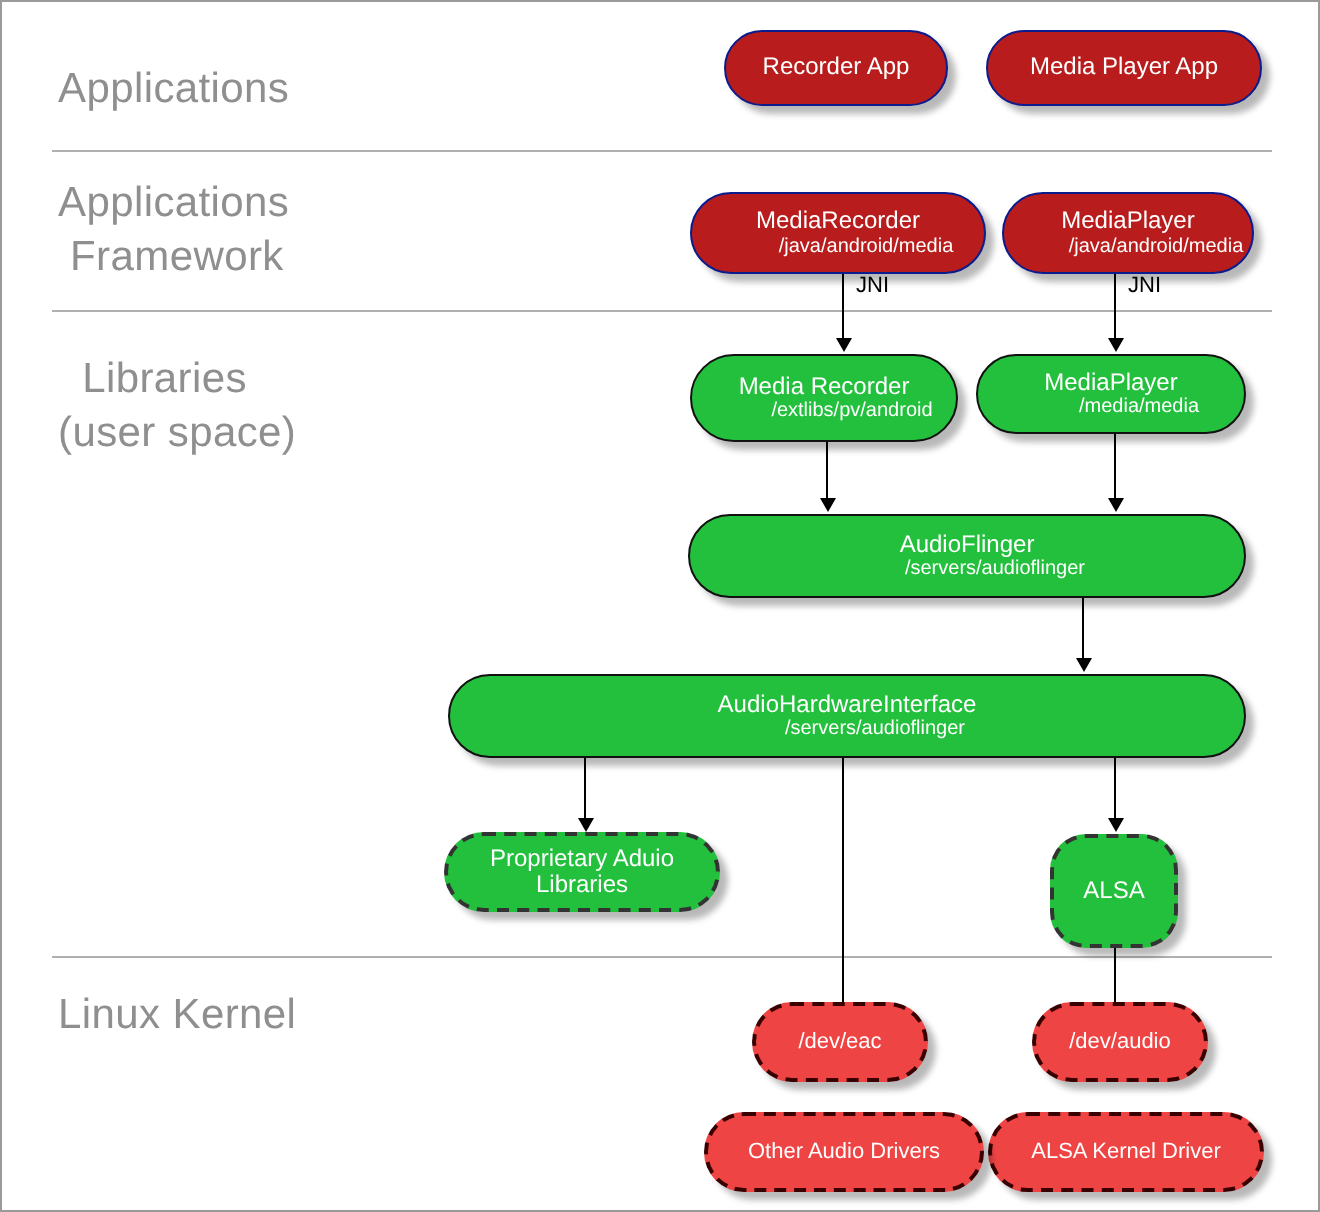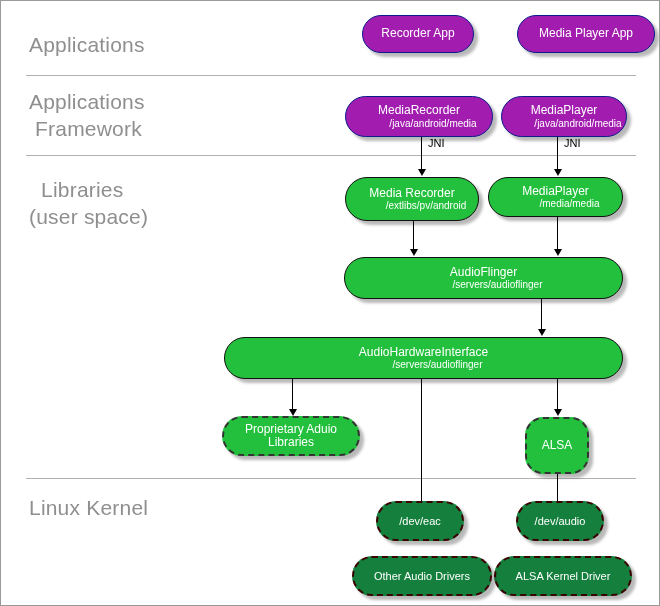--- a/index.html
+++ b/index.html
@@ -79,32 +79,32 @@
   .node .t1 {
     font-size: 12px;
     white-space: nowrap;
   }
   .node .t2 {
     font-size: 10px;
     white-space: nowrap;
     margin-left: 28px;
   }
   .node.blue {
-    background: #a21caf;
+    background: #b91c1c;
     border: 1px solid #0b1c8c;
   }
   .node.green {
     background: #22c03c;
     border: 1px solid #111111;
   }
   .node.green.dashed {
     border: 2px dashed #333333;
   }
   .node.red {
-    background: #15803d;
+    background: #ef4444;
     border: 2px dashed #3a0000;
   }
   .node.red .t1 { font-size: 11px; }
 </style>
 </head>
 <body>
 
 <div id="canvas">
 
   <div class="divider" style="top:74px;"></div>
@@ -144,21 +144,21 @@
   <div class="vline" style="left:556px; top:378px; height:32px;"></div>
   <div class="arrowhead" style="left:556px; top:408px;"></div>
 
   <div class="vline" style="left:556px; top:455px; height:49px;"></div>
   <div class="arrowhead" style="left:556px; top:502px;"></div>
 
   <div class="node blue" style="left:361px; top:14px; width:112px; height:38px;">
     <span class="t1">Recorder App</span>
   </div>
 
-  <div class="node blue" style="left:516px; top:14px; width:138px; height:38px;">
+  <div class="node blue" style="left:492px; top:14px; width:138px; height:38px;">
     <span class="t1">Media Player App</span>
   </div>
 
   <div class="node blue" style="left:344px; top:95px; width:148px; height:41px;align-items:center;">
     <span class="t1">MediaRecorder</span>
     <span class="t2">/java/android/media</span>
   </div>
 
   <div class="node blue" style="left:500px; top:95px; width:126px; height:41px;">
     <span class="t1">MediaPlayer</span>

